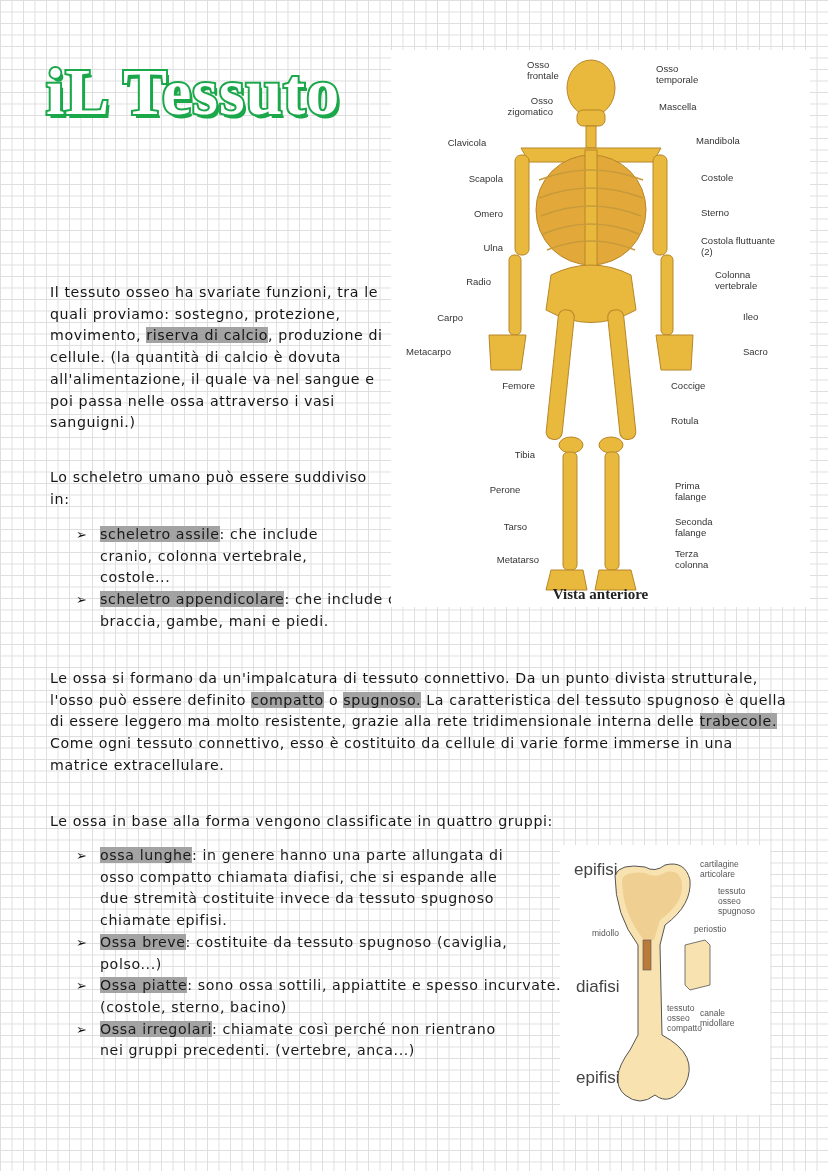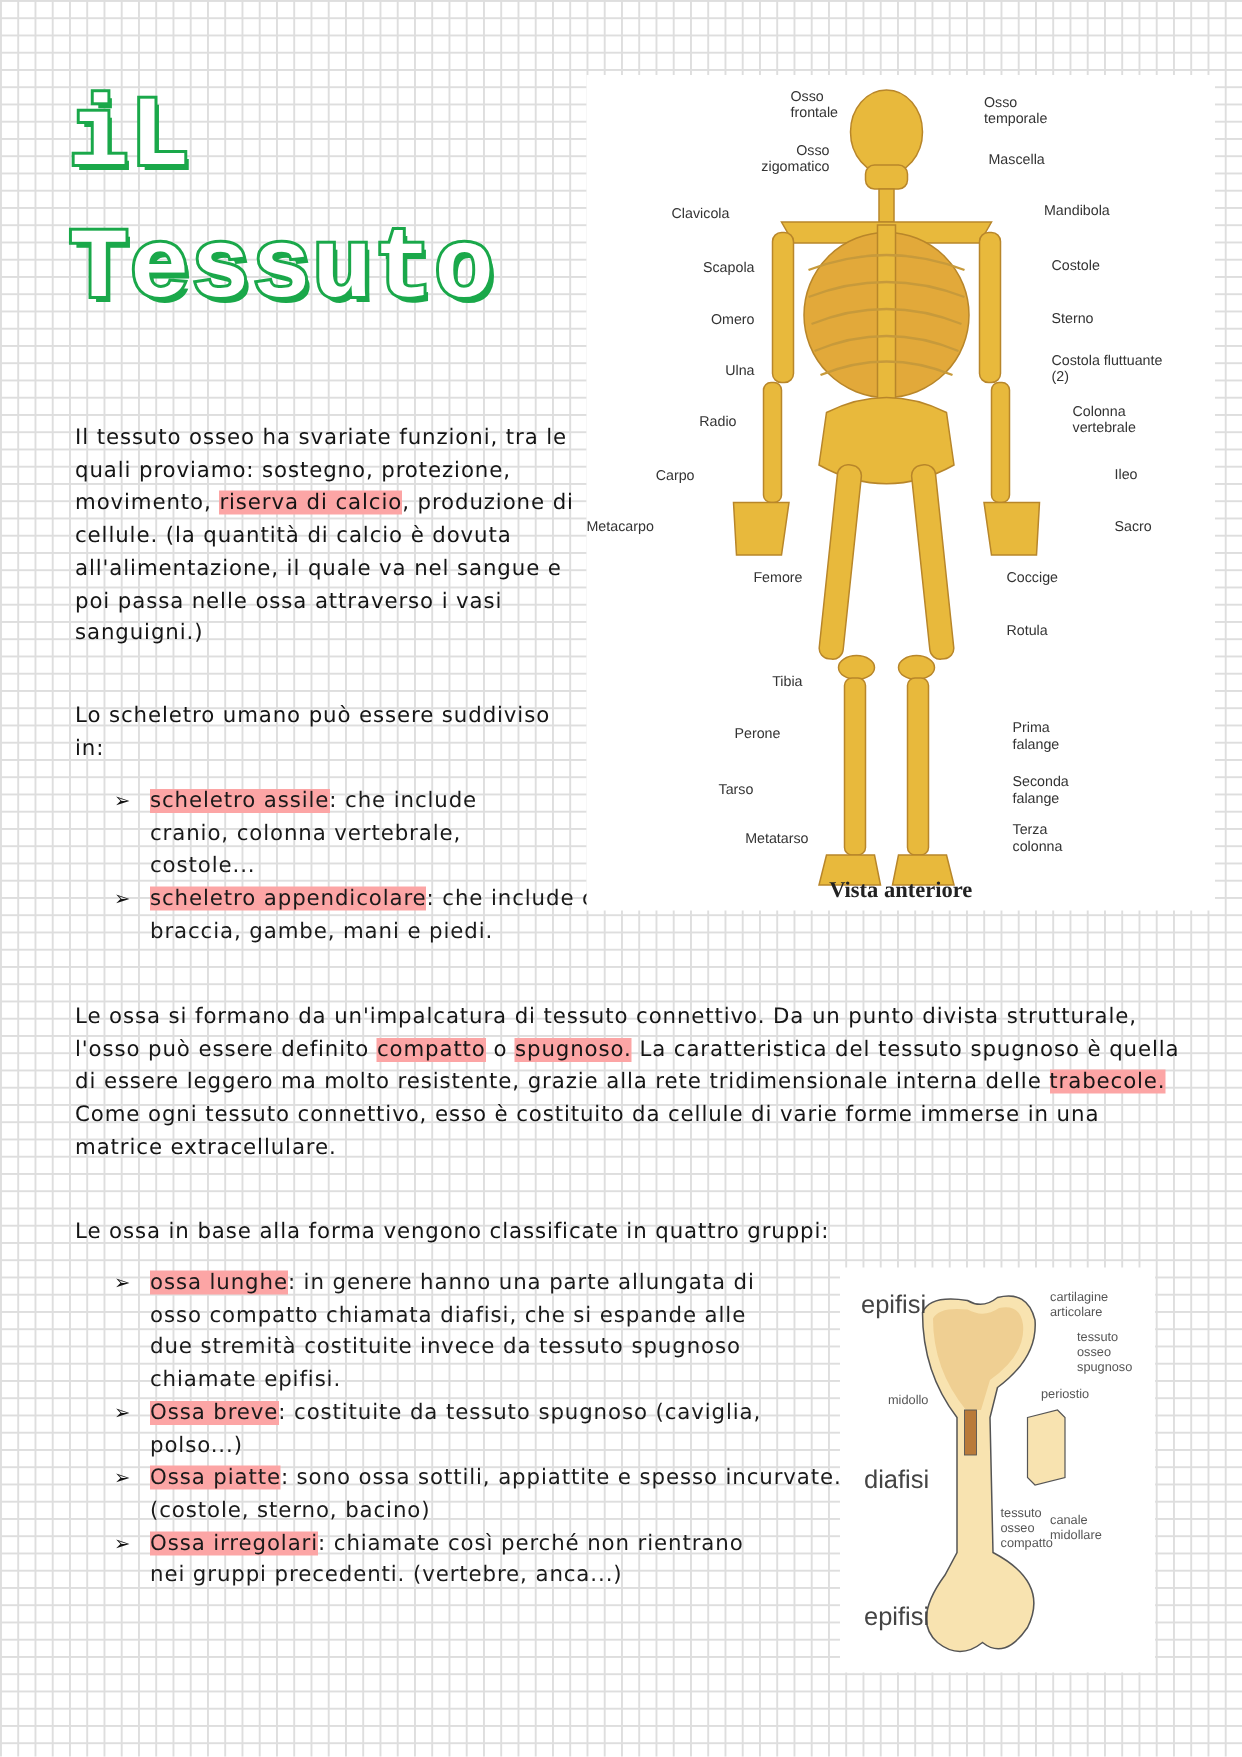--- a/index.html
+++ b/index.html
@@ -8,30 +8,30 @@
     background-color: #ffffff;
     background-image:
       linear-gradient(to right, #dedede 1px, transparent 1px),
       linear-gradient(to bottom, #dedede 1px, transparent 1px);
     background-size: 11.5px 11.5px;
     font-family: "DejaVu Sans", sans-serif;
     color: #1a1a1a;
   }
   .title {
     position: absolute; left: 46px; top: 48px; width: 340px;
-    font-family: Liberation Mono, monospace; font-weight: bold;
+    font-family: Liberation Serif, serif; font-weight: bold;
     font-size: 66px; line-height: 88px; letter-spacing: 1px;
     color: #ffffff;
     -webkit-text-stroke: 4px #1aa84a;
     paint-order: stroke fill;
     text-shadow: 3px 4px 0 #1aa84a;
   }
   .title span { display: block; }
   .txt { position: absolute; font-size: 14.2px; line-height: 21.7px; letter-spacing: 0.6px; color: #151515; }
-  .hl { background: #fca5a5; }
+  .hl { background: #a3a3a3; }
   .p1 { left: 50px; top: 282px; width: 335px; }
   .p2 { left: 50px; top: 467px; width: 335px; }
   .list { position: absolute; margin: 0; padding: 0; list-style: none; }
   .list li { position: relative; padding-left: 24px; font-size: 14.2px; line-height: 21.7px; letter-spacing: 0.6px; }
   .arrow { position: absolute; left: 0; top: 0; font-size: 13px; color: #111; }
   .l1 { left: 76px; top: 524px; width: 690px; }
   .l1 li:first-child { width: 270px; }
   .p3 { left: 50px; top: 668px; width: 740px; }
   .p4 { left: 50px; top: 811px; width: 740px; }
   .l2 { left: 76px; top: 845px; width: 480px; }
@@ -97,25 +97,25 @@
     </g>
   </svg>
   <div class="lbl lbl-r" style="left:136px;top:10px;text-align:left;width:40px">Osso frontale</div>
   <div class="lbl" style="left:100px;top:46px;text-align:right;width:62px">Osso zigomatico</div>
   <div class="lbl" style="left:40px;top:88px;text-align:center;width:72px">Clavicola</div>
   <div class="lbl" style="left:40px;top:124px;text-align:right;width:72px">Scapola</div>
   <div class="lbl" style="left:40px;top:159px;text-align:right;width:72px">Omero</div>
   <div class="lbl" style="left:40px;top:193px;text-align:right;width:72px">Ulna</div>
   <div class="lbl" style="left:20px;top:227px;text-align:right;width:80px">Radio</div>
   <div class="lbl" style="left:0px;top:263px;text-align:right;width:72px">Carpo</div>
-  <div class="lbl" style="left:0px;top:297px;text-align:left;width:75px">Metacarpo</div>
+  <div class="lbl" style="left:0px;top:297px;text-align:center;width:75px">Metacarpo</div>
   <div class="lbl" style="left:60px;top:331px;text-align:right;width:84px">Femore</div>
   <div class="lbl" style="left:80px;top:400px;text-align:right;width:64px">Tibia</div>
   <div class="lbl" style="left:80px;top:435px;text-align:center;width:68px">Perone</div>
-  <div class="lbl" style="left:88px;top:472px;width:68px">Tarso</div>
+  <div class="lbl" style="left:68px;top:472px;text-align:right;width:68px">Tarso</div>
   <div class="lbl" style="left:60px;top:505px;text-align:right;width:88px">Metatarso</div>
 
   <div class="lbl" style="left:265px;top:14px;width:55px">Osso temporale</div>
   <div class="lbl" style="left:268px;top:52px;width:70px">Mascella</div>
   <div class="lbl" style="left:305px;top:86px;width:80px">Mandibola</div>
   <div class="lbl" style="left:310px;top:123px;width:80px">Costole</div>
   <div class="lbl" style="left:310px;top:158px;width:80px">Sterno</div>
   <div class="lbl" style="left:310px;top:186px;width:85px">Costola fluttuante (2)</div>
   <div class="lbl" style="left:324px;top:220px;width:70px">Colonna vertebrale</div>
   <div class="lbl" style="left:352px;top:262px;width:60px">Ileo</div>

